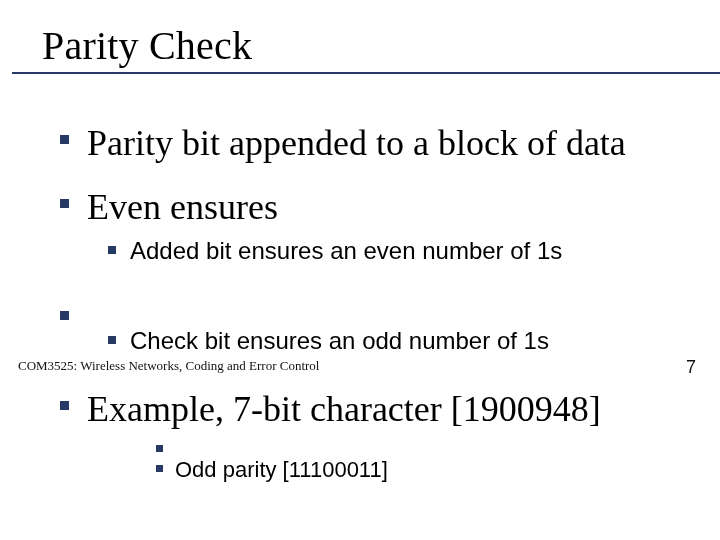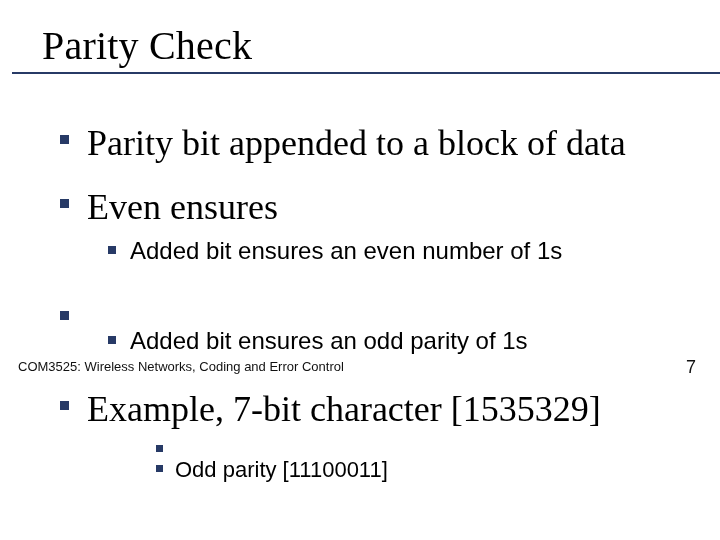--- a/index.html
+++ b/index.html
@@ -85,21 +85,21 @@
     width: 7px;
     height: 7px;
     margin-top: 9px;
     margin-right: 12px;
   }
   .spacer-sm { height: 6px; }
   .footer {
     position: absolute;
     left: 18px;
     bottom: 22px;
-    font-family: Liberation Sans, sans-serif;
+    font-family: Liberation Serif, serif;
     font-size: 13px;
     color: #111;
   }
   .page-number {
     position: absolute;
     right: 24px;
     bottom: 18px;
     font-family: Arial, Helvetica, sans-serif;
     font-size: 18px;
     color: #111;
@@ -133,28 +133,28 @@
     </div>
 
     <div class="spacer-sm"></div>
 
     <div class="item-l1">
       <span class="bullet"></span>
     </div>
 
     <div class="item-l2">
       <span class="bullet"></span>
-      <span>Added bit ensures an odd parity of 1s</span>
+      <span>Check bit ensures an odd number of 1s</span>
     </div>
 
     <div class="spacer-sm"></div>
 
     <div class="item-l1">
       <span class="bullet"></span>
-      <span>Example, 7-bit character [1535329]</span>
+      <span>Example, 7-bit character [1900948]</span>
     </div>
 
     <div class="item-l3">
       <span class="bullet"></span>
     </div>
 
     <div class="item-l3">
       <span class="bullet"></span>
       <span>Odd parity [11100011]</span>
     </div>

